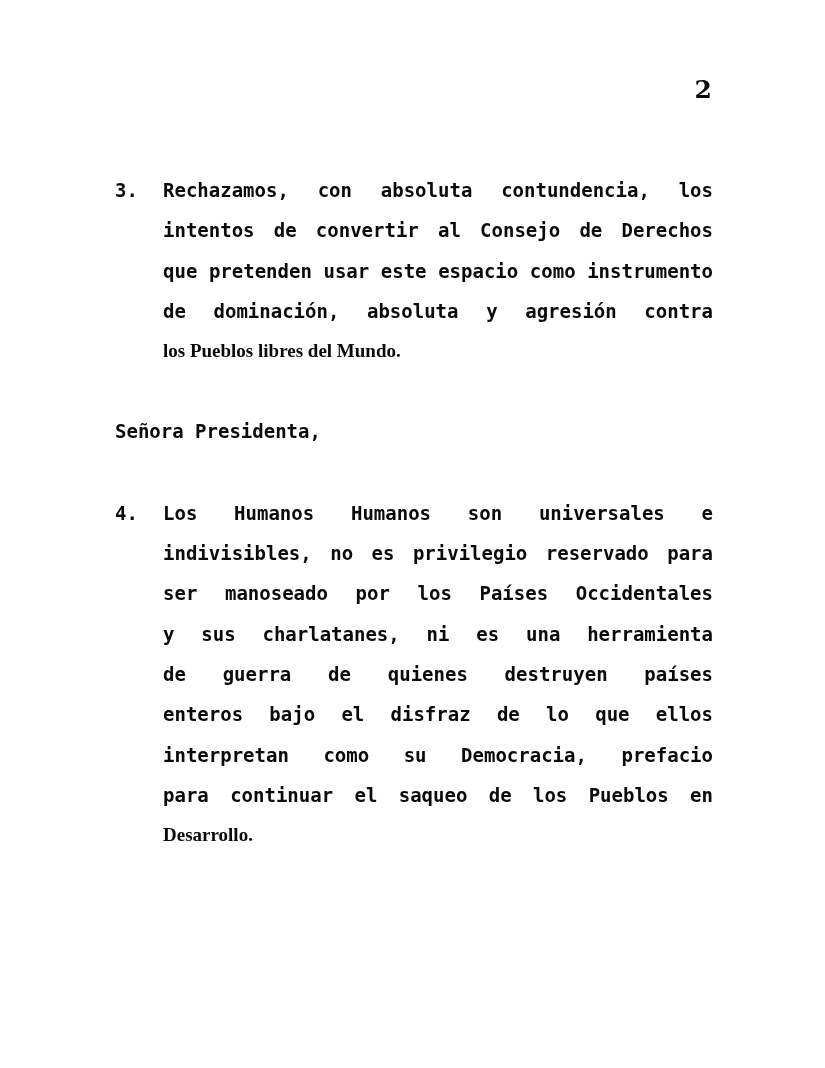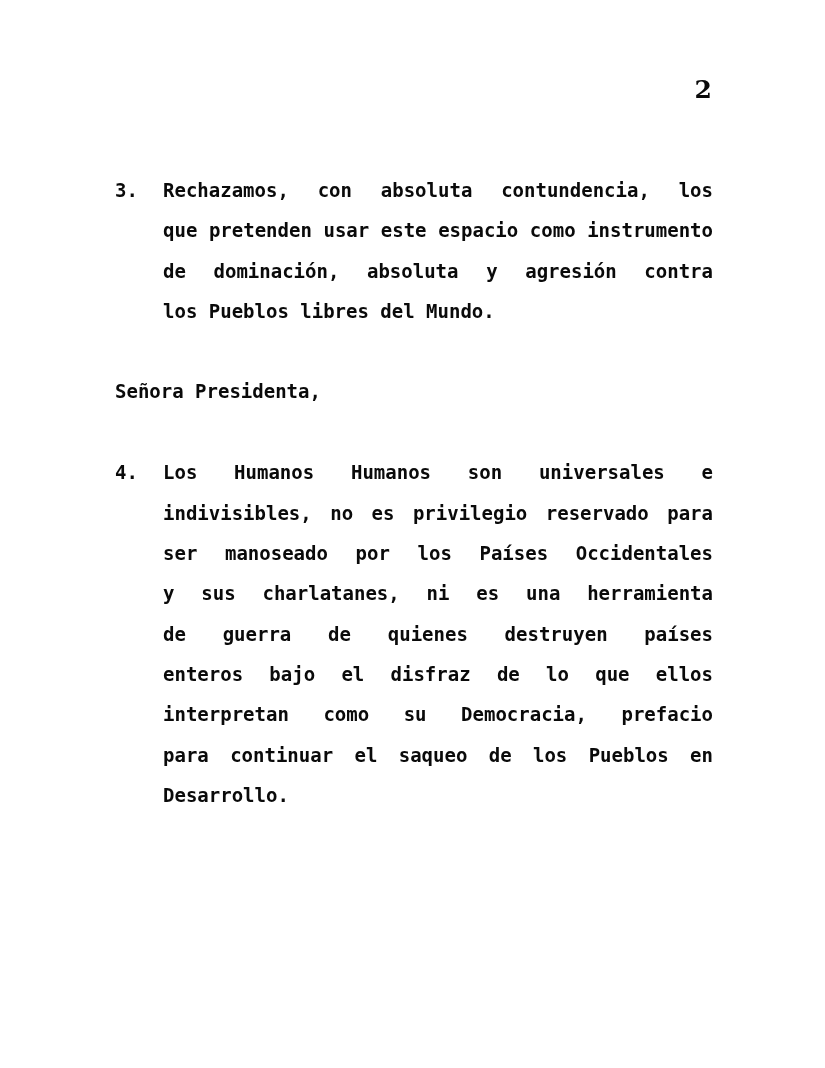--- a/index.html
+++ b/index.html
@@ -46,39 +46,41 @@
     width: 550px;
     flex: 0 0 550px;
   }
   .line {
     text-align: justify;
     text-align-last: justify;
     white-space: nowrap;
   }
   .line.last {
     text-align-last: left;
+    font-family: Liberation Serif, serif;
   }
   .salutation {
     margin-top: 40px;
     margin-bottom: 41px;
   }
 </style>
 </head>
 <body>
 
 <div class="page">
 
   <div class="page-number">2</div>
 
   <div class="content">
 
     <div class="para">
       <div class="marker">3.</div>
       <div class="lines">
         <div class="line">Rechazamos, con absoluta contundencia, los</div>
+        <div class="line">intentos de convertir al Consejo de Derechos</div>
         <div class="line">que pretenden usar este espacio como instrumento</div>
         <div class="line">de dominación, absoluta y agresión contra</div>
         <div class="line last">los Pueblos libres del Mundo.</div>
       </div>
     </div>
 
     <div class="salutation">Señora Presidenta,</div>
 
     <div class="para">
       <div class="marker">4.</div>

